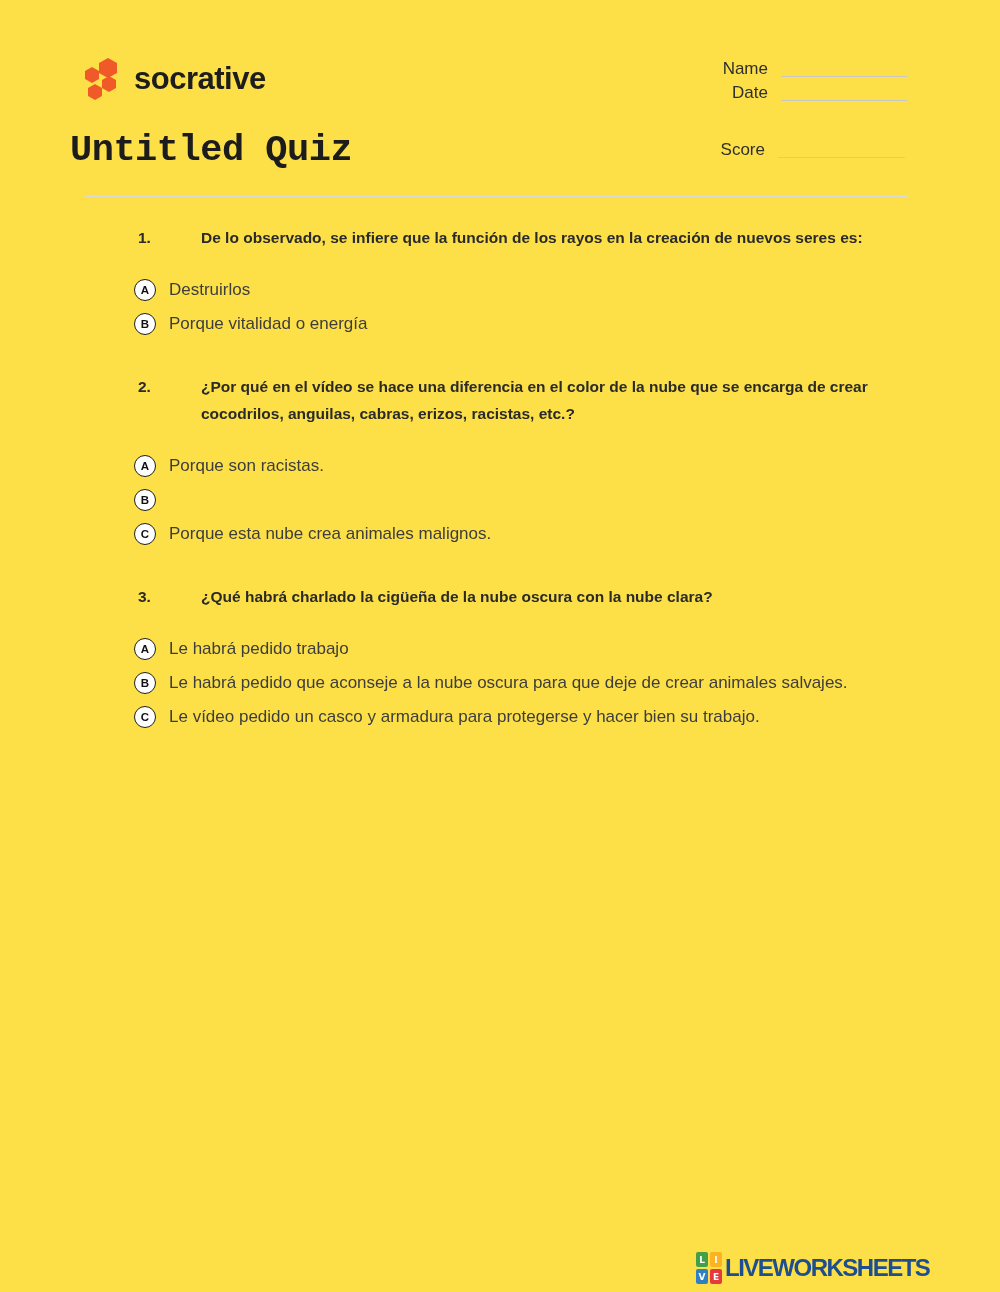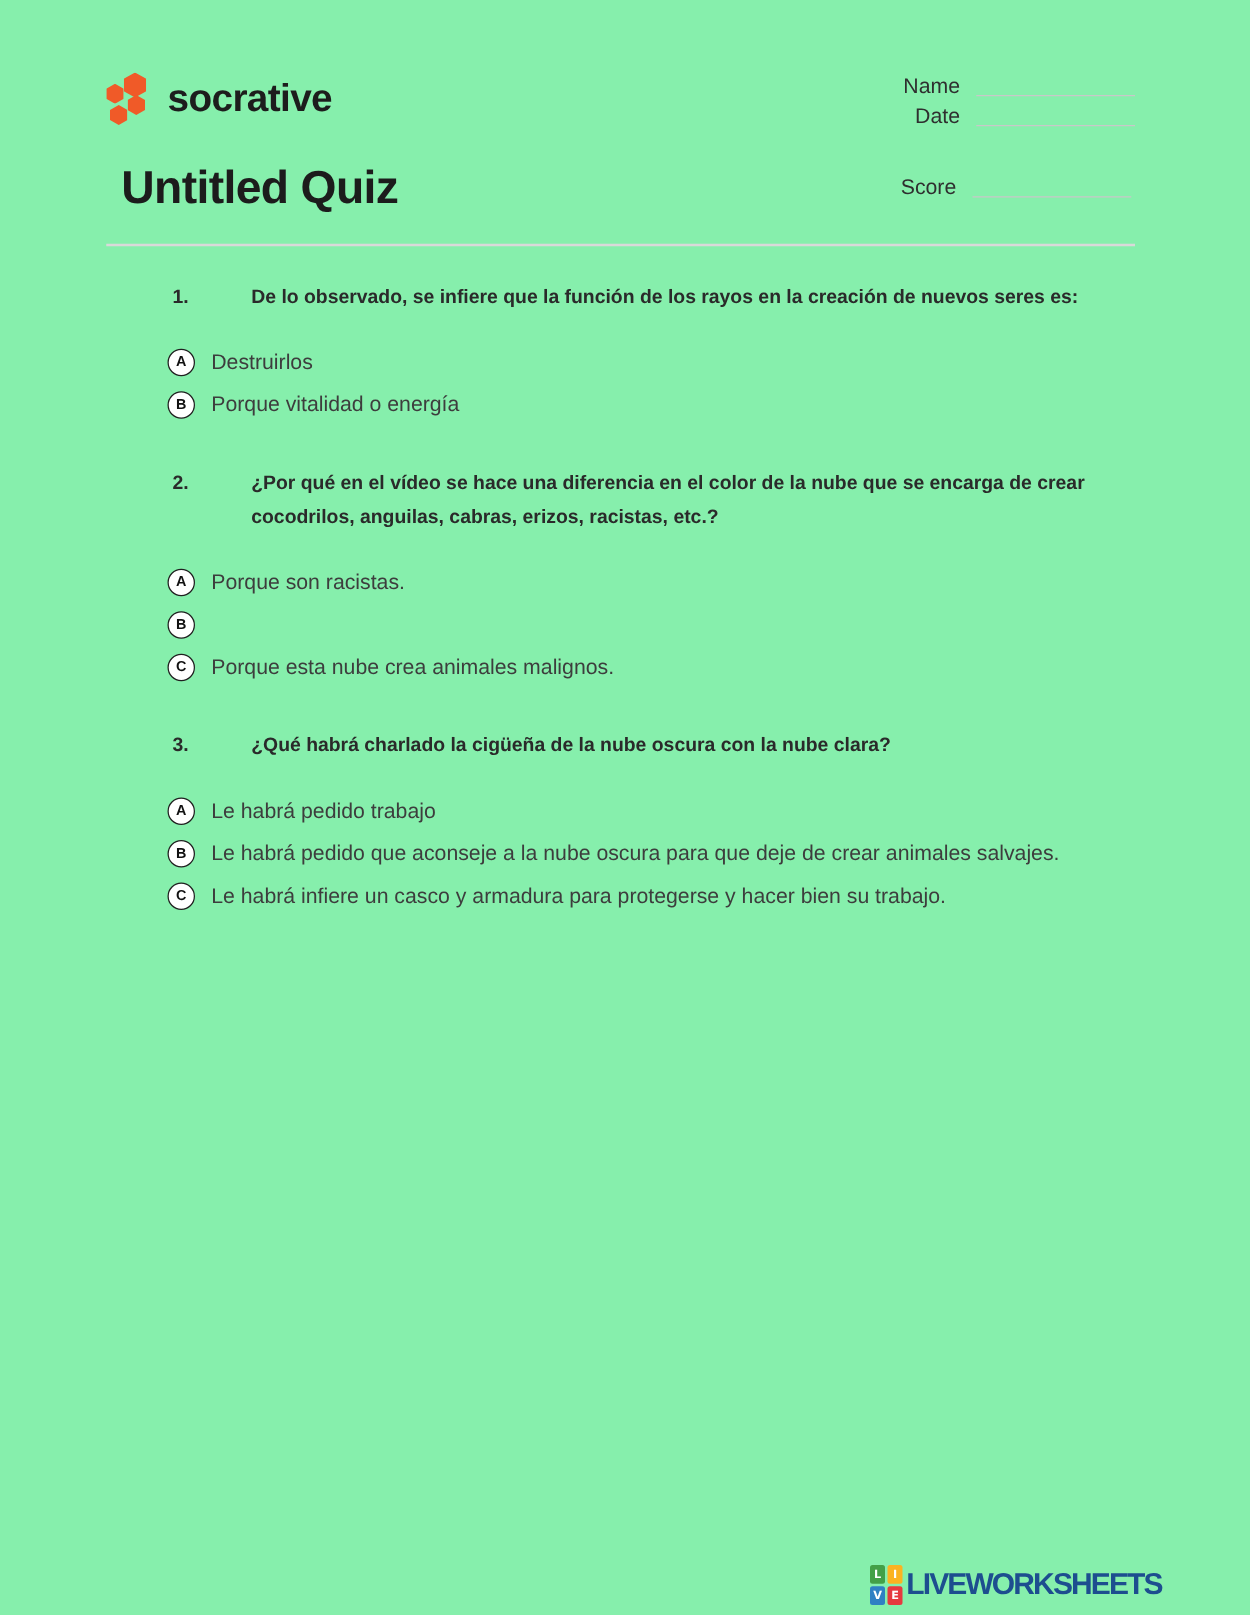--- a/index.html
+++ b/index.html
@@ -3,21 +3,21 @@
 <meta charset="utf-8">
 <style>
   * { margin:0; padding:0; box-sizing:border-box; }
   html,body { background:#ffffff; }
   body {
     width:1000px; height:1292px;
     font-family:"Liberation Sans", sans-serif;
     position:relative; overflow:hidden;
     color:#2b2b2b;
   }
-  .page { position:absolute; inset:0; background:#86efac; }
+  .page { position:absolute; inset:0; background:#fde047; }
 
   
   .brand { position:absolute; left:85px; top:56px; display:flex; align-items:center; }
   .hexes { position:relative; width:40px; height:46px; }
   .hex { position:absolute; display:block;
          clip-path:polygon(50% 0%, 100% 25%, 100% 75%, 50% 100%, 0% 75%, 0% 25%); }
   .hex.h1 { left:14px; top:2px;  width:18px; height:20px; }
   .hex.h2 { left:0px;  top:11px; width:14px; height:16px; }
   .hex.h3 { left:17px; top:20px; width:14px; height:16px; }
   .hex.h4 { left:3px;  top:28px; width:14px; height:16px; }
@@ -26,22 +26,22 @@
 
   
   .fields { position:absolute; top:60px; right:92px; }
   .field-row { display:flex; justify-content:flex-end; align-items:flex-end; margin-bottom:7px; }
   .field-label { font-size:17px; color:#2f2f2f; line-height:17px; }
   .field-line { display:inline-block; width:127px; height:15px;
                 border-bottom:1px solid #c8c8c8; margin-left:13px; }
   .score-field { position:absolute; top:141px; right:95px; }
 
   
-  .title { position:absolute; left:97px; top:129px; font-size:37px; font-weight:bold;
-           letter-spacing:-0.5px; color:#1c1c1c; }
+  .title { position:absolute; left:70px; top:129px; font-size:37px; font-weight:bold;
+           letter-spacing:-0.5px; color:#1c1c1c;font-family:Liberation Mono, monospace; }
 
   
   .divider { position:absolute; left:85px; top:195px; width:823px; height:2px;
              background:#d9d9d9; }
 
   
   .questions { position:absolute; left:134px; top:224px; width:748px; }
   .question { margin-bottom:38px; }
   .q-header { display:flex; font-weight:bold; font-size:15.5px; line-height:27px;
               color:#2a2a2a; margin-bottom:28px; }
@@ -143,21 +143,21 @@
       <div class="option">
         <span class="opt-circle">A</span>
         <span class="opt-text">Le habrá pedido trabajo</span>
       </div>
       <div class="option">
         <span class="opt-circle">B</span>
         <span class="opt-text">Le habrá pedido que aconseje a la nube oscura para que deje de crear animales salvajes.</span>
       </div>
       <div class="option">
         <span class="opt-circle">C</span>
-        <span class="opt-text">Le habrá infiere un casco y armadura para protegerse y hacer bien su trabajo.</span>
+        <span class="opt-text">Le vídeo pedido un casco y armadura para protegerse y hacer bien su trabajo.</span>
       </div>
     </section>
 
   </main>
 
   <footer class="footer">
     <span class="lw-grid">
       <span class="lw-cell" style="background: rgb(67, 160, 71);">L</span>
       <span class="lw-cell" style="background: rgb(251, 179, 33);">I</span>
       <span class="lw-cell" style="background: rgb(47, 128, 195);">V</span>

